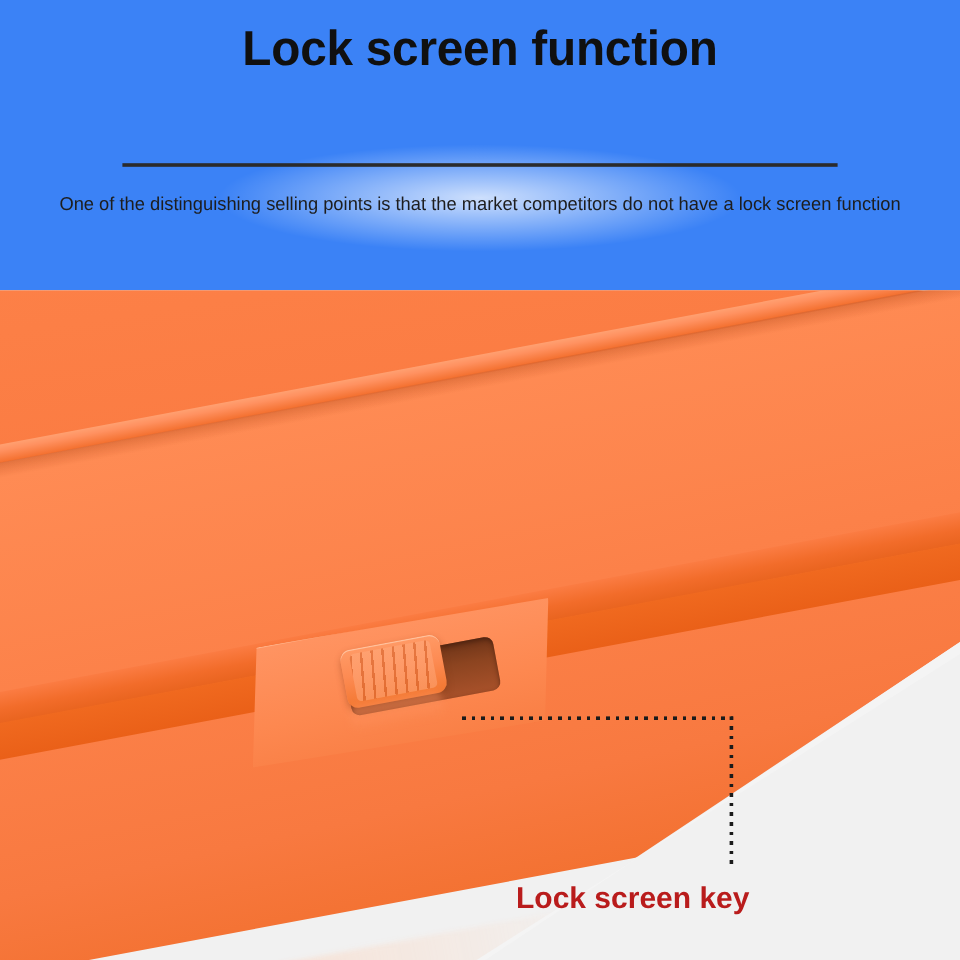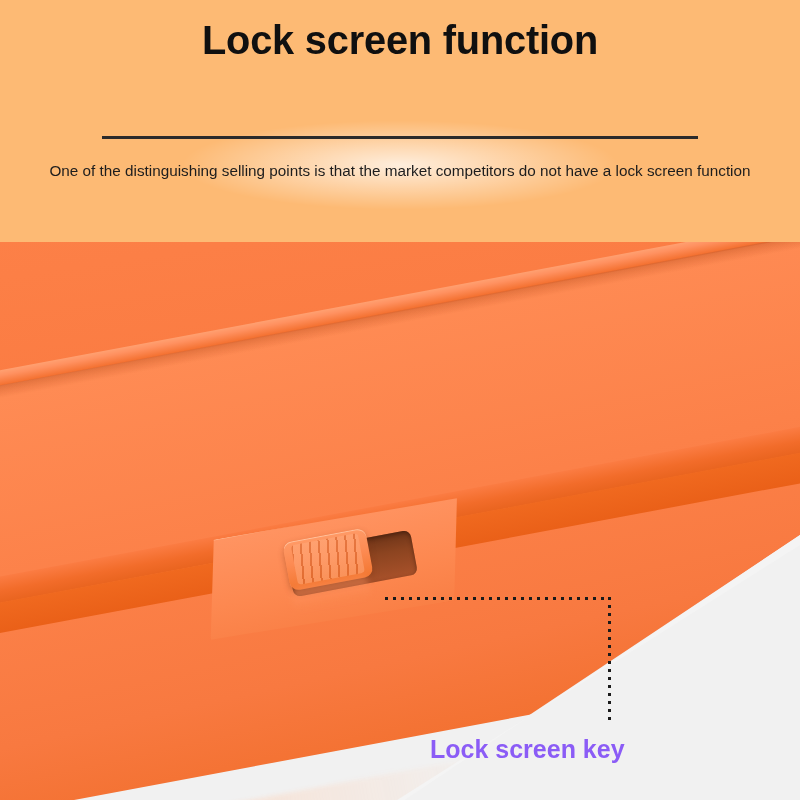--- a/index.html
+++ b/index.html
@@ -22,21 +22,21 @@
     background: #f1f1f1;
   }
 
   
   .header {
     position: absolute;
     left: 0;
     top: 0;
     width: 800px;
     height: 242px;
-    background: #fdba74;
+    background: #3b82f6;
   }
   .header-bg-sheen {
     position: absolute;
     left: 180px;
     top: 120px;
     width: 440px;
     height: 90px;
     background: radial-gradient(ellipse at 50% 50%, rgba(255,255,255,0.75) 0%, rgba(255,255,255,0.0) 70%);
     pointer-events: none;
   }
@@ -297,21 +297,21 @@
   }
   .callout-label {
     position: absolute;
     left: 430px;
     top: 733px;
     width: 340px;
     text-align: left;
     font-size: 25px;
     line-height: 32px;
     font-weight: bold;
-    color: #8b5cf6;
+    color: #b91c1c;
     white-space: nowrap;
   }
 </style>
 </head>
 <body>
 
 <div id="page">
 
   <div class="header">
     <div class="header-bg-sheen"></div>

